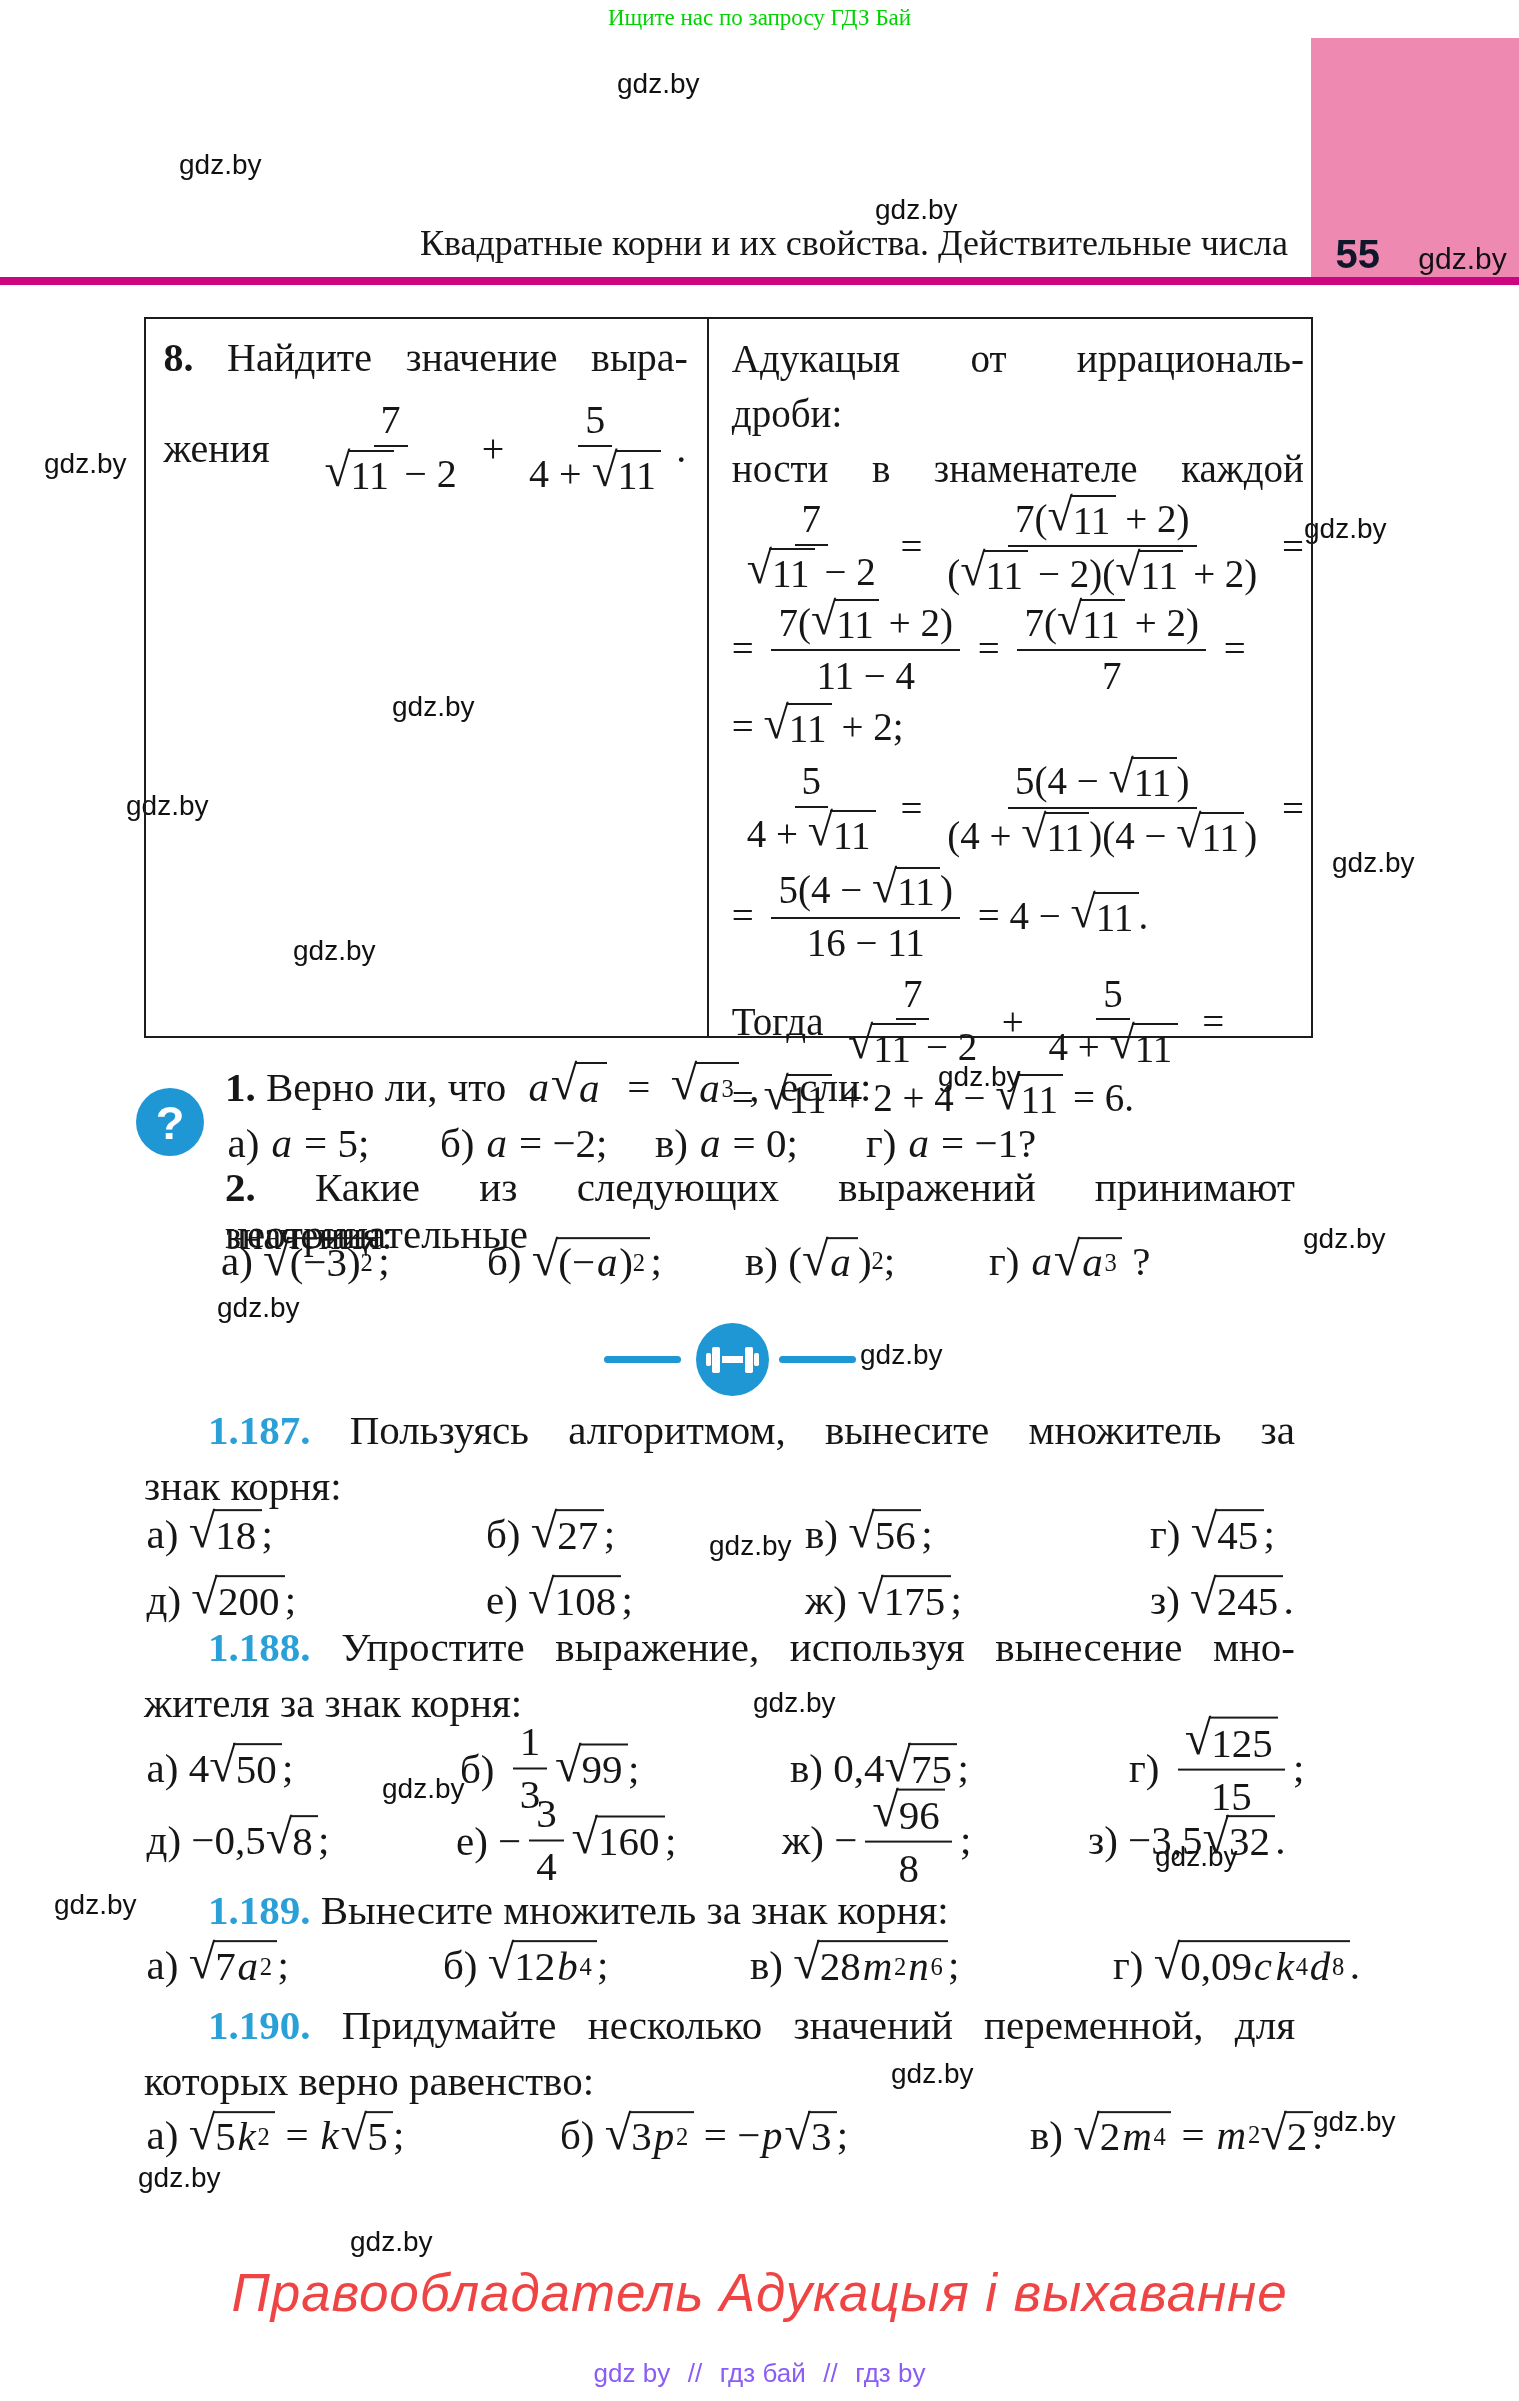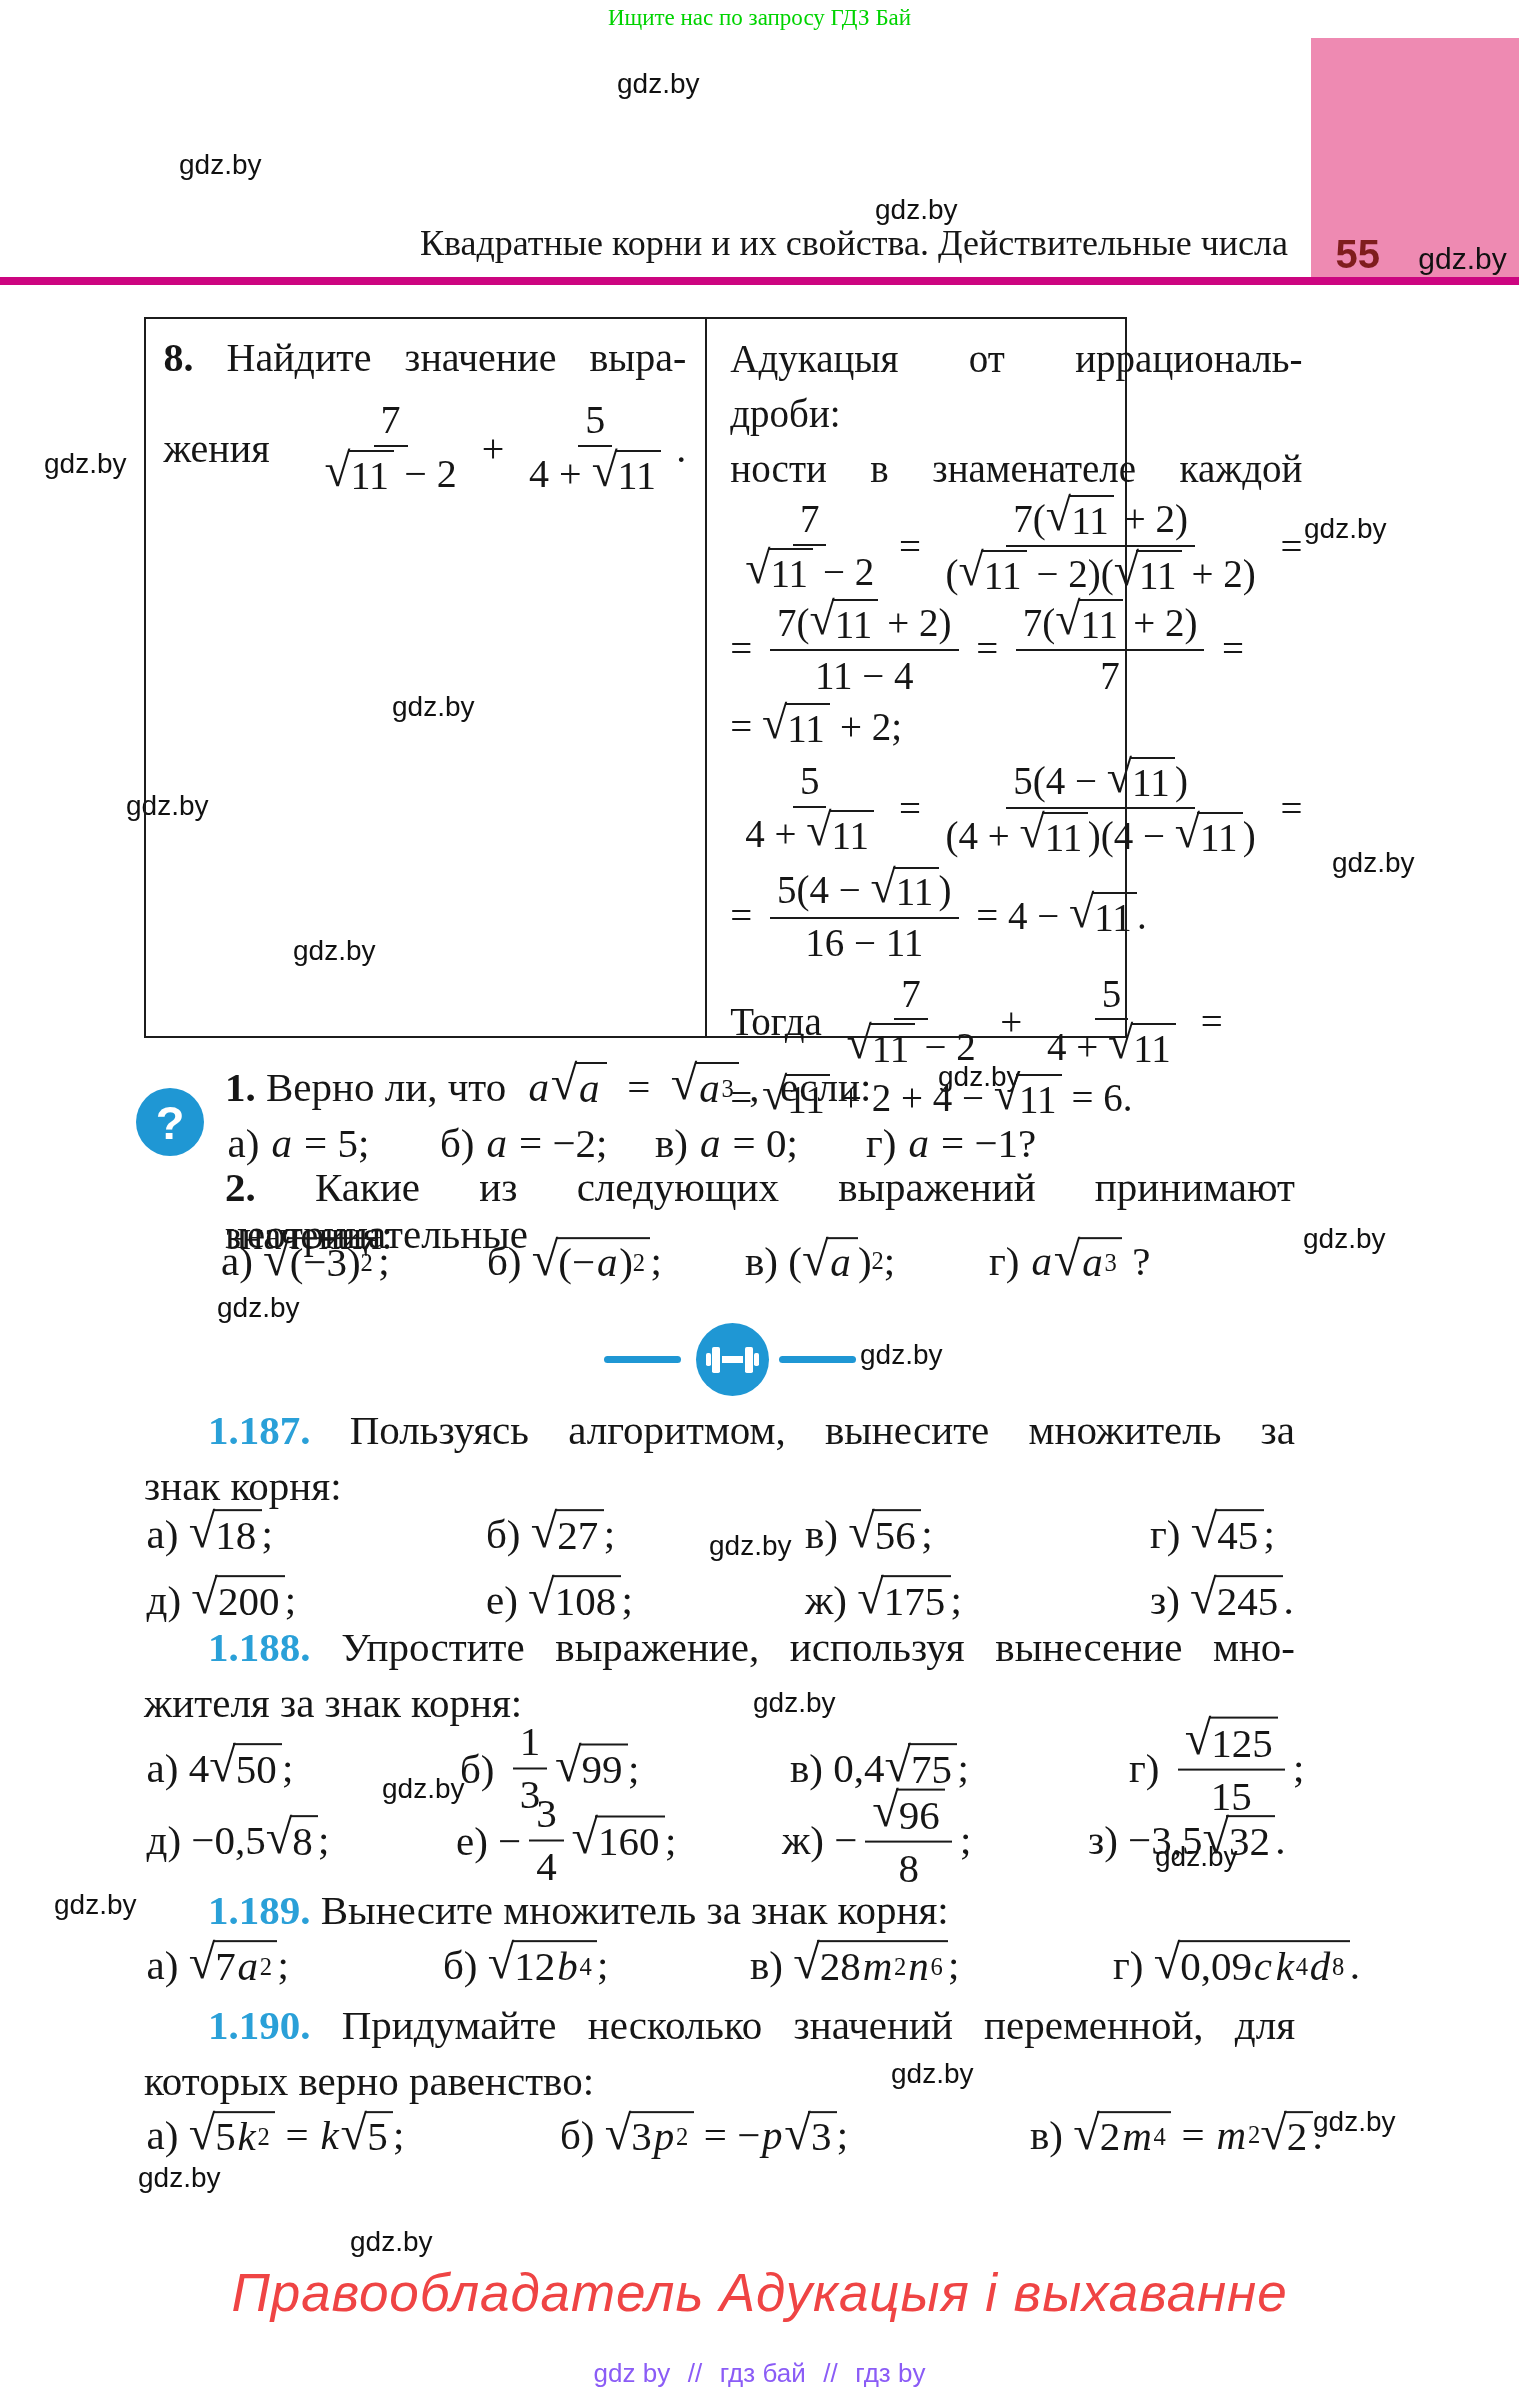--- a/index.html
+++ b/index.html
@@ -9,30 +9,30 @@
   
   .top-notice{position:absolute;top:5.3px;left:0;width:100%;text-align:center;
 efault    font-family:"Liberation Sans",sans-serif;font-size:23px;color:#00d300;}
 
   
   .wm{position:absolute;font-family:"Liberation Sans",sans-serif;font-size:28px;color:#111;white-space:nowrap;}
 
   
   .pink-box{position:absolute;left:1311px;top:38px;width:208px;height:240px;background:#ee8ab2;}
   .pnum{position:absolute;left:24.5px;top:194px;font-family:"Liberation Sans",sans-serif;
-        font-weight:bold;font-size:40px;color:#7f1d1d;}
+        font-weight:bold;font-size:40px;color:#0f172a;}
   .pink-box .wm2{position:absolute;right:12.3px;bottom:1.8px;font-family:"Liberation Sans",sans-serif;
         font-size:30px;color:#111;}
 
   .header-title{position:absolute;right:231px;top:222px;font-size:36px;white-space:nowrap;}
 
   .magenta-rule{position:absolute;left:0;top:277px;width:100%;height:7.9px;background:#cc0580;}
 
   
-  .extable{position:absolute;left:144px;top:317px;width:983px;height:721px;
+  .extable{position:absolute;left:144px;top:317px;width:1169px;height:721px;
            border:2.6px solid #1c1c1c;box-sizing:border-box;display:flex;}
   .cl{width:584px;border-right:2.6px solid #1c1c1c;box-sizing:border-box;
       padding:14px 19px 0 17.5px;font-size:40px;}
   .cr{flex:1;padding:12.3px 7px 0 23px;font-size:39px;}
   .jline{text-align:justify;text-align-last:justify;}
   .cl .jline{line-height:49px;}
   .fline{display:flex;align-items:center;margin-top:15.8px;}
   .fline .wword{margin-right:40px;}
   .cr .intro{line-height:55px;font-size:39px;}
   .mrow{display:flex;align-items:center;font-size:39px;}

